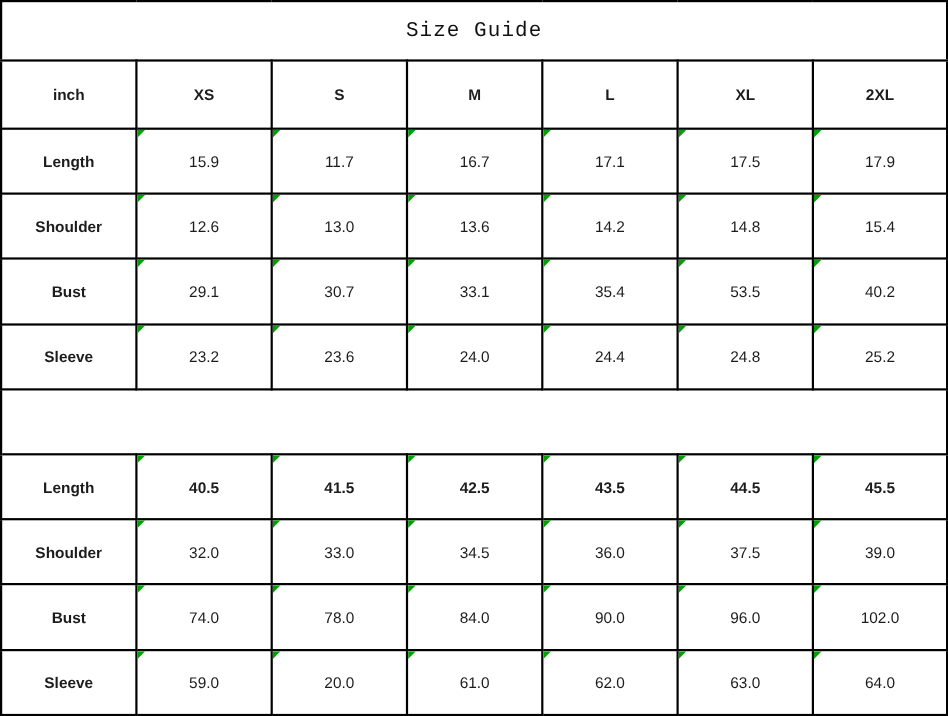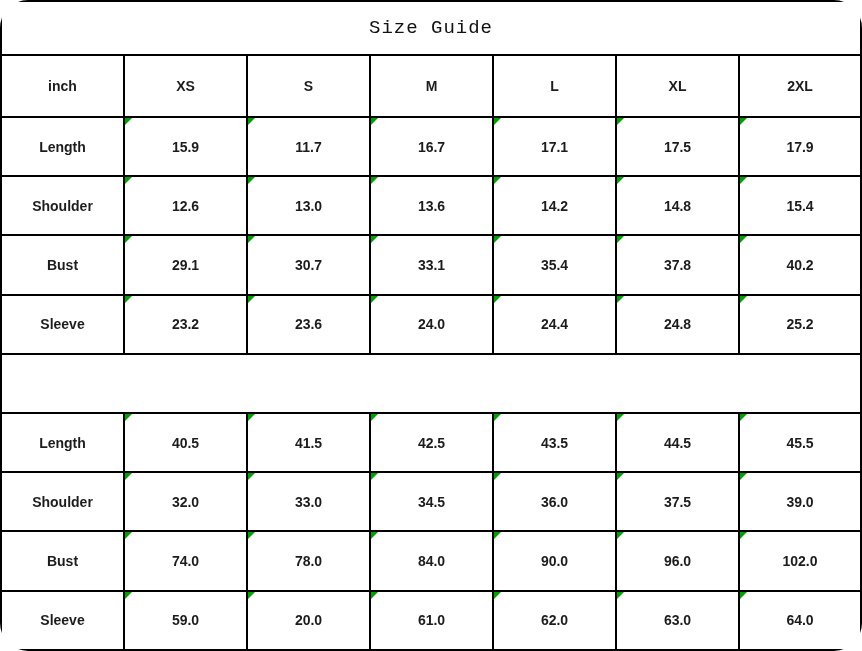--- a/index.html
+++ b/index.html
@@ -2,21 +2,20 @@
 <html style="--marker-green: #00a000;"><head>
 <meta charset="utf-8">
 <style>
   html, body { margin: 0; padding: 0; background: #ffffff; }
   .page {
     width: 862px;
     height: 651px;
     background: #bef264;
     box-sizing: border-box;
     overflow: hidden;
-    border-radius: 28px;
   }
   table.size-table {
     border-collapse: collapse;
     table-layout: fixed;
     width: 862px;
     height: 651px;
     border: 2px solid #000;
     font-family: "Liberation Sans", sans-serif;
     color: #1c1c1c;
     background: #ffffff;
@@ -38,21 +37,21 @@
   td.title-cell {
     border: none;
     border-bottom: 2px solid #000;
     font-family: "Liberation Mono", "DejaVu Sans Mono", monospace;
     font-size: 19px;
     font-weight: normal;
     letter-spacing: 1px;
     color: #111;
   }
   td.label-cell, td.header-cell { font-weight: bold; font-size: 14px; }
-  td.value-cell { font-weight: bold; }
+  td.value-cell { font-weight: normal; }
   tr.bold-values td.value-cell { font-weight: bold; }
 
   td.gap-cell { border-top: none; border-bottom: none; border-left: 2px solid #000; border-right: 2px solid #000; }
 
   td.footer-cell {
     border: none;
     border-top: 2px solid #000;
     font-family: "Liberation Mono", "DejaVu Sans Mono", monospace;
     font-size: 15px;
     color: #111;
@@ -118,21 +117,21 @@
       <td class="value-cell marked">14.2</td>
       <td class="value-cell marked">14.8</td>
       <td class="value-cell marked">15.4</td>
     </tr>
     <tr class="data-row">
       <td class="label-cell">Bust</td>
       <td class="value-cell marked">29.1</td>
       <td class="value-cell marked">30.7</td>
       <td class="value-cell marked">33.1</td>
       <td class="value-cell marked">35.4</td>
-      <td class="value-cell marked">37.8</td>
+      <td class="value-cell marked">53.5</td>
       <td class="value-cell marked">40.2</td>
     </tr>
     <tr class="data-row">
       <td class="label-cell">Sleeve</td>
       <td class="value-cell marked">23.2</td>
       <td class="value-cell marked">23.6</td>
       <td class="value-cell marked">24.0</td>
       <td class="value-cell marked">24.4</td>
       <td class="value-cell marked">24.8</td>
       <td class="value-cell marked">25.2</td>

